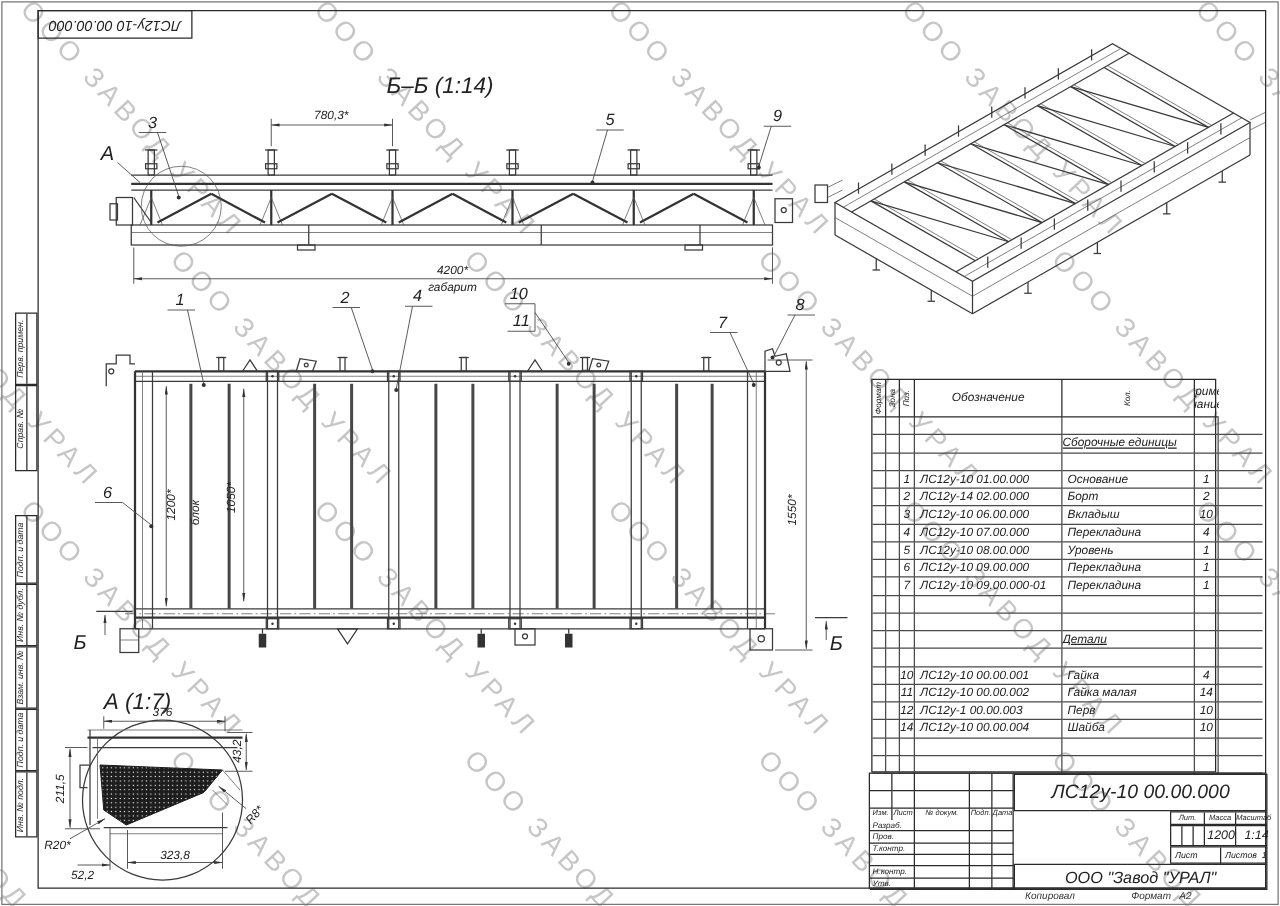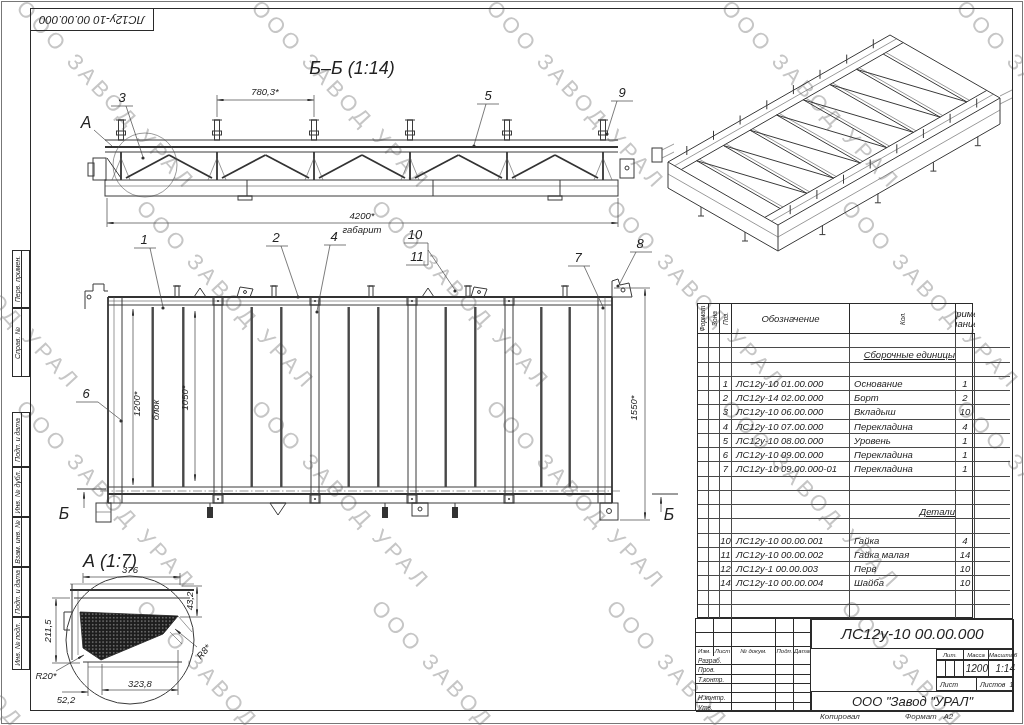--- a/index.html
+++ b/index.html
@@ -37,21 +37,21 @@
   .sh .rot{transform:rotate(-90deg);white-space:nowrap;font:italic 6.5px "Liberation Sans",sans-serif;}
   .sh .hor{font:italic 9.5px "Liberation Sans",sans-serif;text-align:center;line-height:10px;}
   .srow{display:grid;grid-template-columns:11px 11px 12px 118px 106px 19px 35px;height:14.25px;}
   .srow .sc{border-right:0.6px solid #4a4a4a;border-bottom:0.6px solid #4a4a4a;box-sizing:border-box;
       font:italic 9.5px "Liberation Sans",sans-serif;line-height:13.5px;overflow:hidden;white-space:nowrap;}
   .srow .sc:last-child{border-right:none;}
   .sc.c-pos{text-align:center;}
   .sc.c-des{padding-left:4px;}
   .sc.c-nam{padding-left:4px;}
   .sc.c-qty{text-align:center;}
-  .sc.section{text-align:right;text-decoration:underline;padding-left:0;font-style:italic;}
+  .sc.section{text-align:left;text-decoration:underline;padding-left:0;font-style:italic;}
 
   
   .tb{position:absolute;left:695px;top:618px;width:318px;height:93px;border:1.4px solid #2a2a2a;
       box-sizing:border-box;z-index:3;font-style:italic;}
   .tb .cell{position:absolute;border:0.8px solid #2a2a2a;box-sizing:border-box;}
   .tb-spare{left:0;top:0;width:115px;height:28px;display:grid;grid-template-columns:18px 18px 44px 18px 17px;grid-auto-rows:14px;}
   .tb-spare i{border-right:0.8px solid #2a2a2a;border-bottom:0.8px solid #2a2a2a;}
   .tb-hdr{left:0;top:28px;width:115px;height:9px;display:grid;grid-template-columns:18px 18px 44px 18px 17px;}
   .tb-hdr b{border-right:0.8px solid #2a2a2a;font:italic 6px "Liberation Sans",sans-serif;font-weight:normal;
       text-align:center;line-height:9px;overflow:hidden;}

